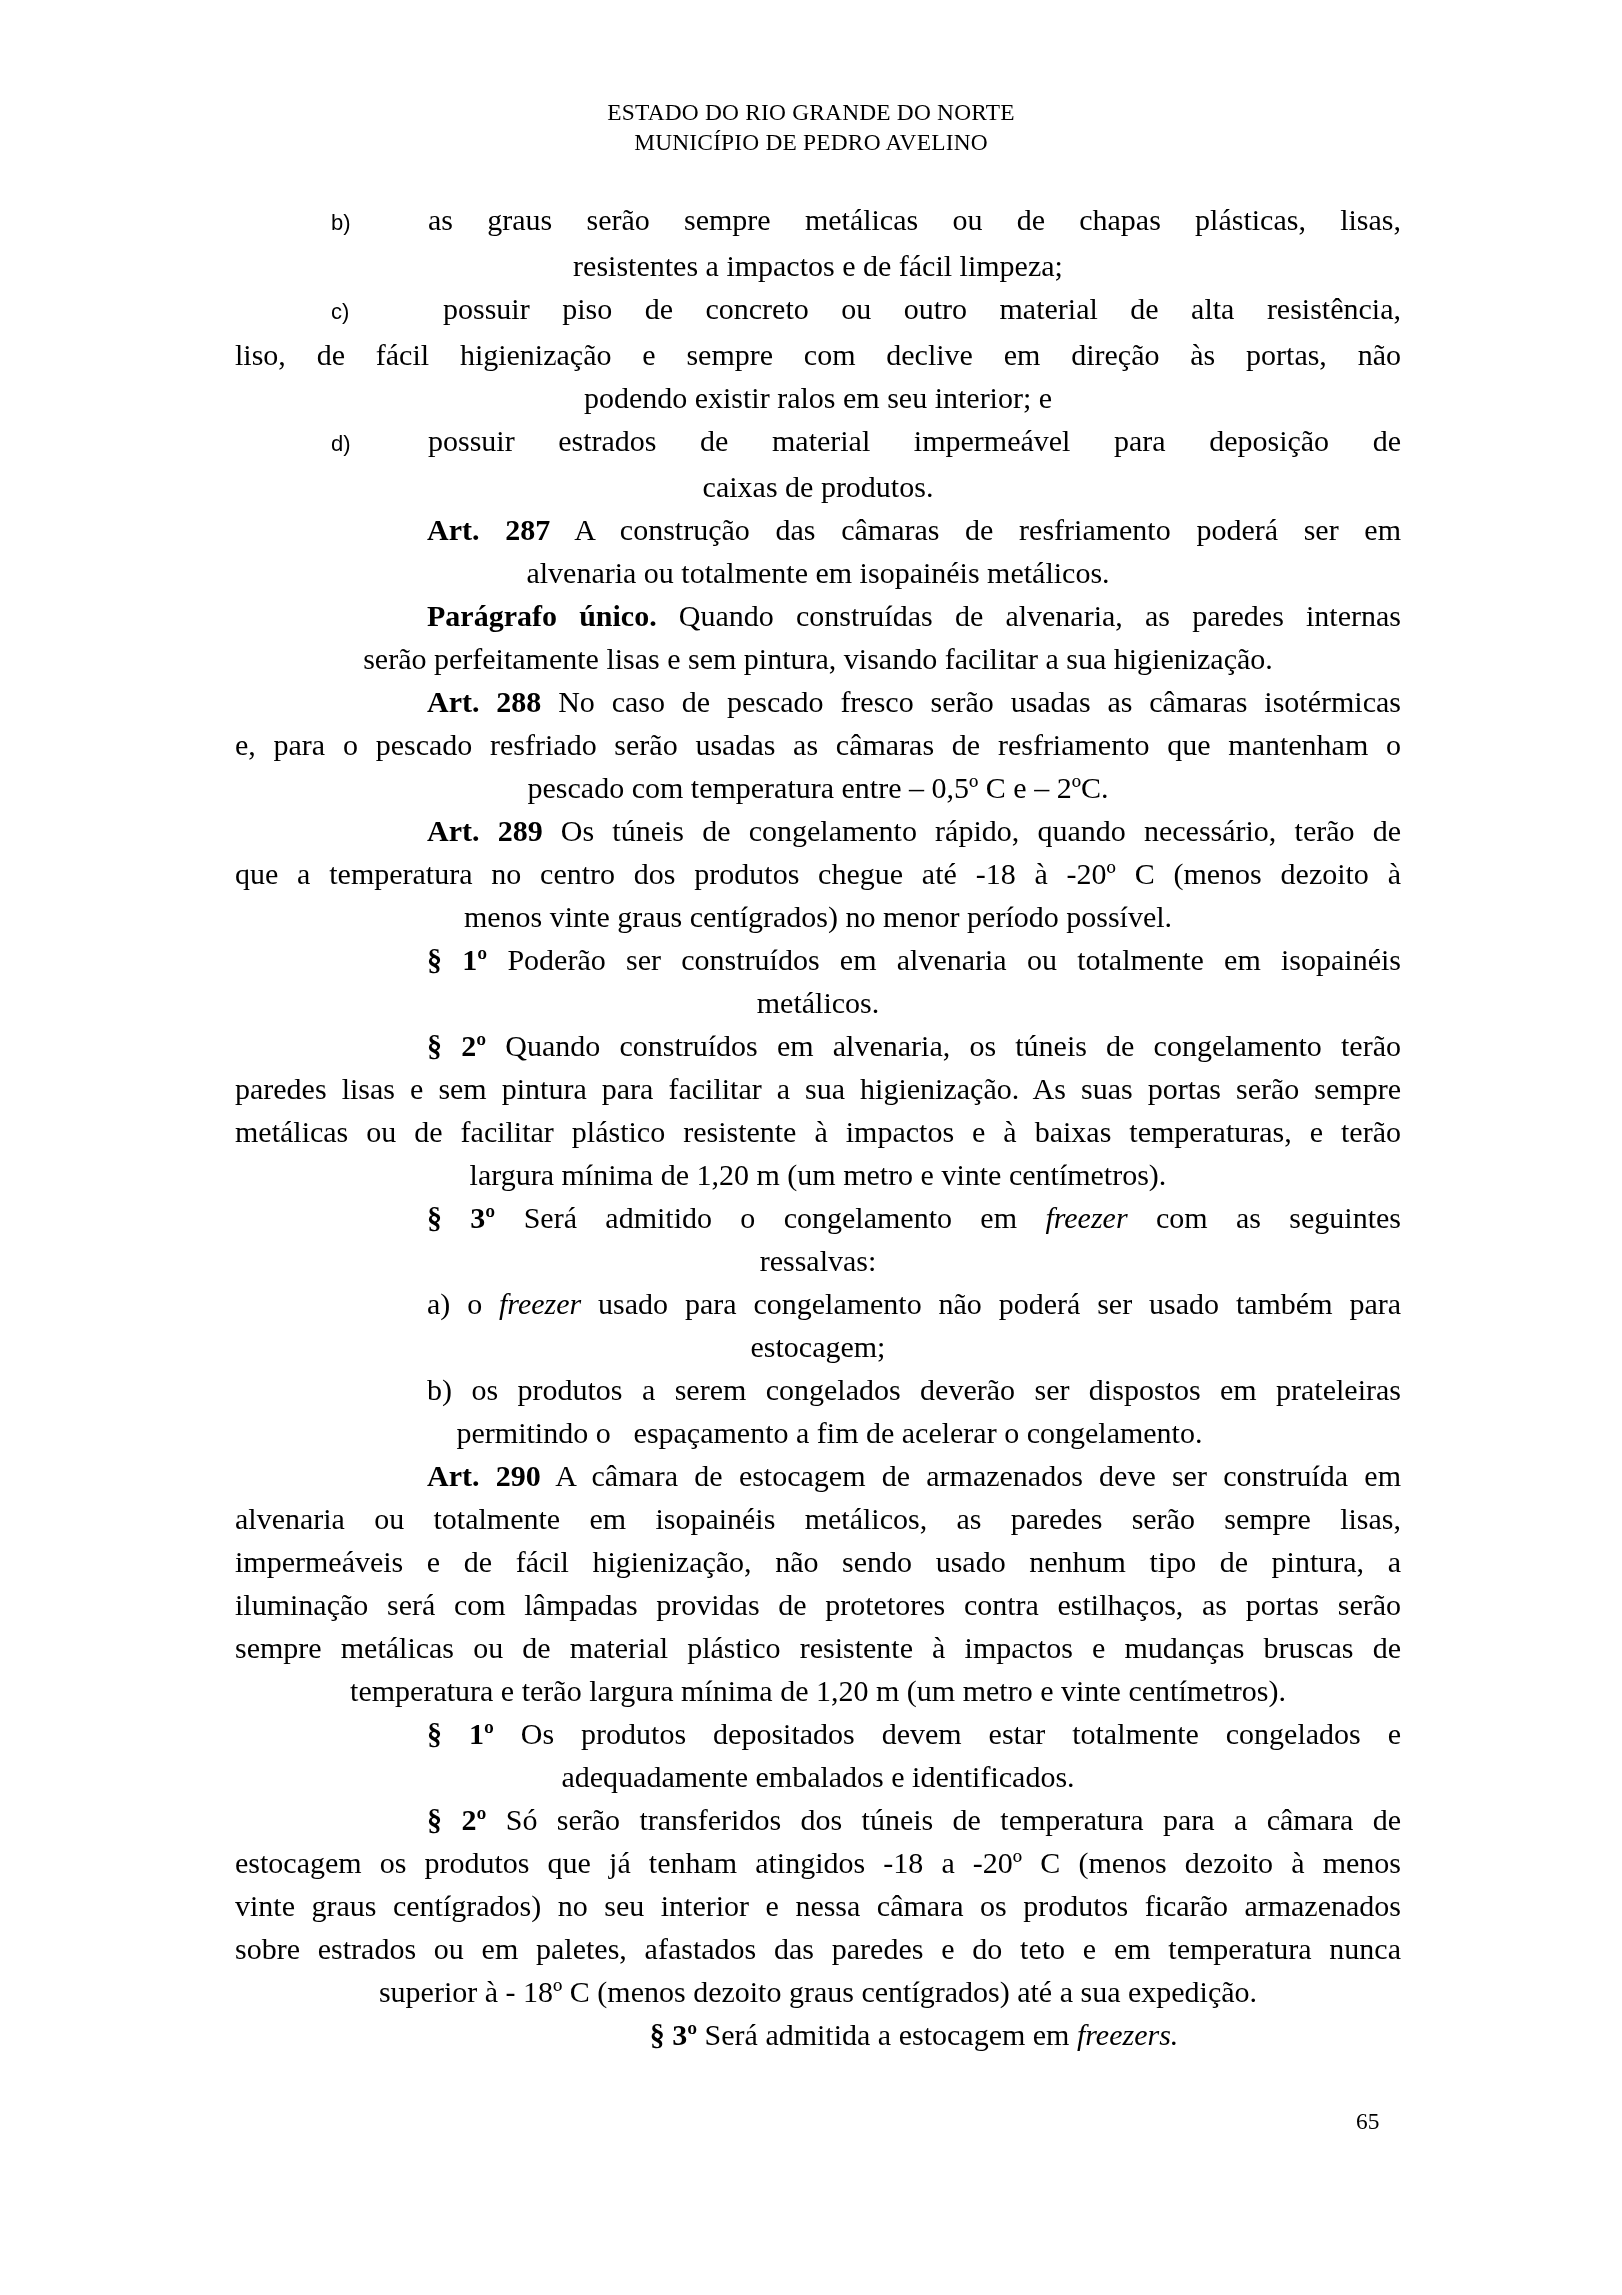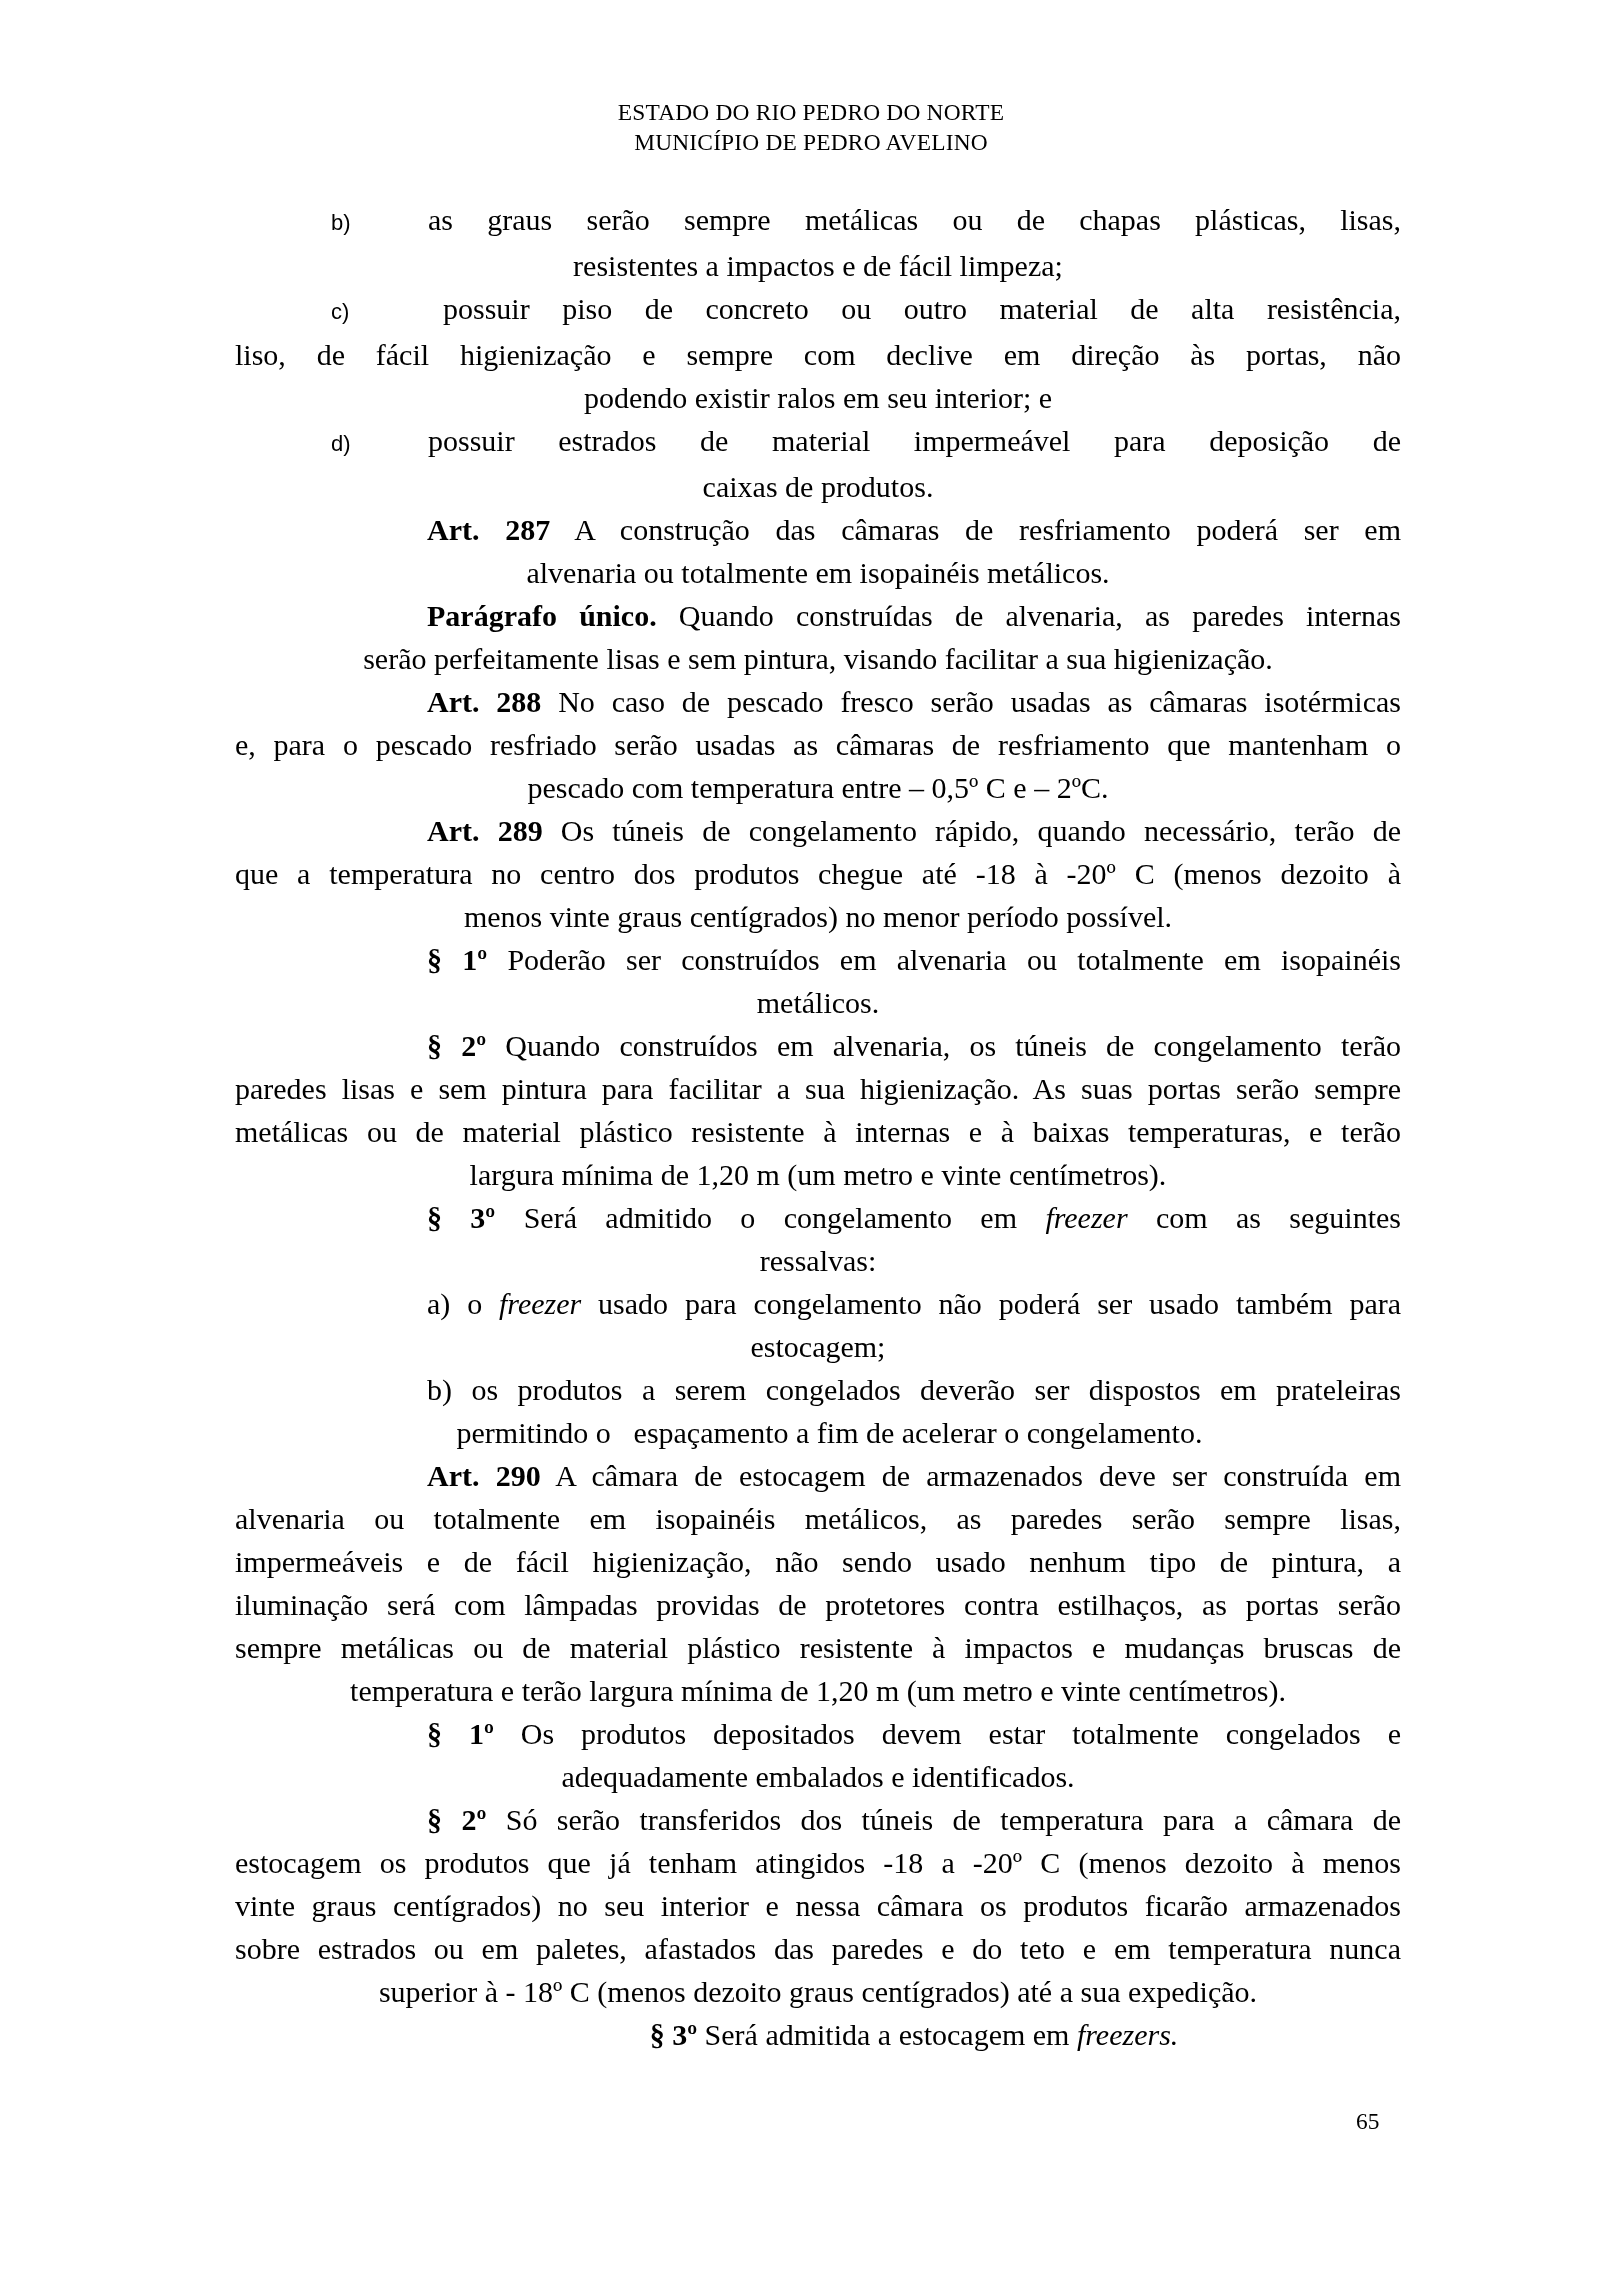--- a/index.html
+++ b/index.html
@@ -78,21 +78,21 @@
       font-family: Liberation Serif, serif;
       font-size: 23.4px;
     }
   </style>
 </head>
 <body>
 
 <div class="page">
 
   <div class="header">
-    <div>ESTADO DO RIO PEDRO DO NORTE</div>
+    <div>ESTADO DO RIO GRANDE DO NORTE</div>
     <div>MUNICÍPIO DE PEDRO AVELINO</div>
   </div>
 
   <div class="body-text">
 
     <div class="p item">
       <span class="line-just"><span class="item-label">b)</span><span>as graus serão sempre metálicas ou de chapas plásticas, lisas,</span></span>
       <span class="line-left" style="margin-left:-96px">resistentes a impactos e de fácil limpeza;</span>
     </div>
 
@@ -130,21 +130,21 @@
     </div>
 
     <div>
       <span class="line-just ind"><b>§ 1º</b><span> Poderão ser construídos em alvenaria ou totalmente em isopainéis</span></span>
       <span class="line-left">metálicos.</span>
     </div>
 
     <div>
       <span class="line-just ind"><b>§ 2º</b><span> Quando construídos em alvenaria, os túneis de congelamento terão</span></span>
       <span class="line-just">paredes lisas e sem pintura para facilitar a sua higienização. As suas portas serão sempre</span>
-      <span class="line-just">metálicas ou de material plástico resistente à internas e à baixas temperaturas, e terão</span>
+      <span class="line-just">metálicas ou de facilitar plástico resistente à impactos e à baixas temperaturas, e terão</span>
       <span class="line-left">largura mínima de 1,20 m (um metro e vinte centímetros).</span>
     </div>
 
     <div>
       <span class="line-just ind"><b>§ 3º</b><span> Será admitido o congelamento em </span><i>freezer</i><span> com as seguintes</span></span>
       <span class="line-left">ressalvas:</span>
     </div>
 
     <div>
       <span class="line-just ind"><span>a) o </span><i>freezer</i><span> usado para congelamento não poderá ser usado também para</span></span>

